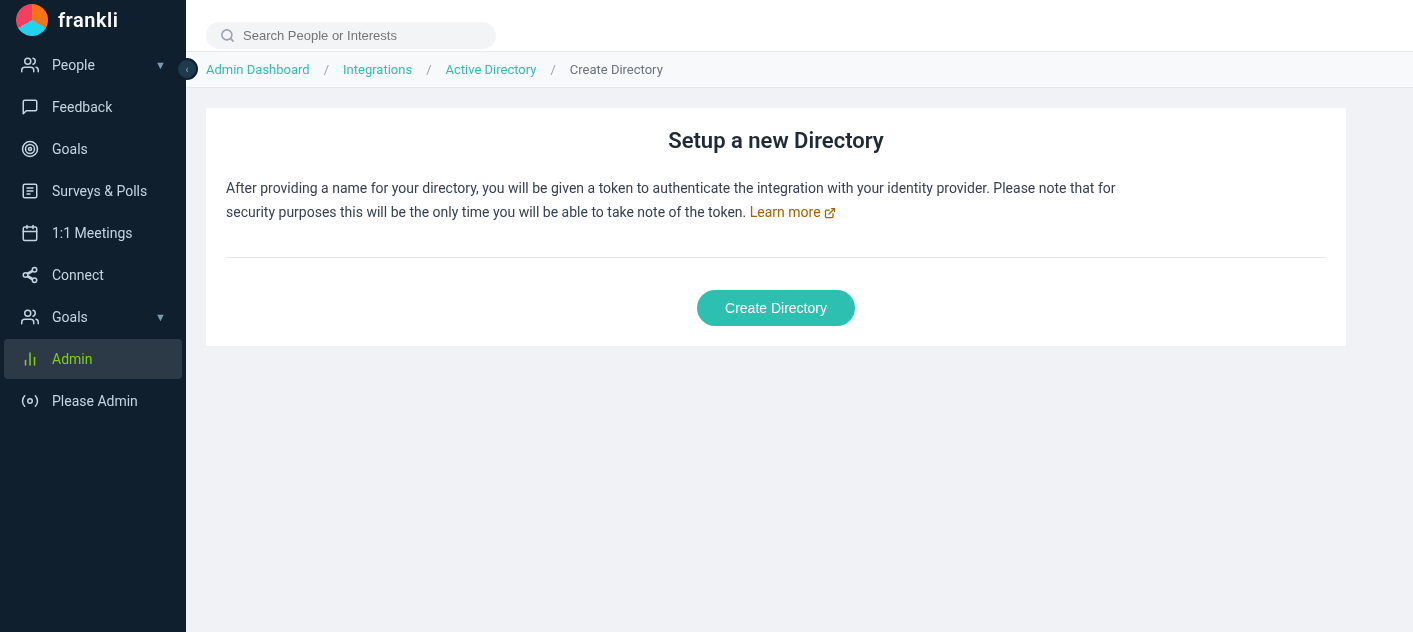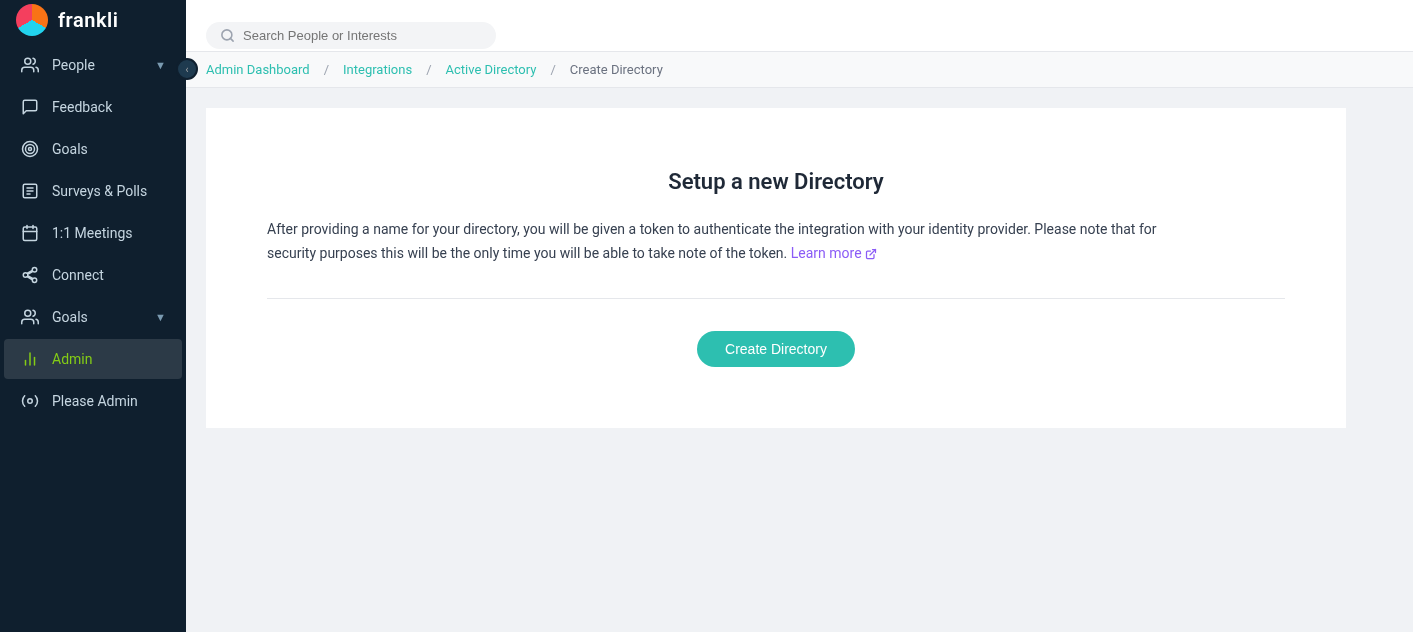--- a/index.html
+++ b/index.html
@@ -134,41 +134,41 @@
     .page-content {
       flex: 1;
       padding: 20px;
       overflow-y: auto;
       background: #f0f2f5;
     }
 
     .card {
       background: #fff;
       border-radius: 0;
-      padding: 61px;
+      padding: 20px;
       max-width: 1140px;
     }
 
     .card-title {
       font-size: 22px;
       font-weight: 600;
       color: #1f2937;
       text-align: center;
       margin-bottom: 24px;
     }
 
     .card-description {
       font-size: 14px;
       color: #374151;
       line-height: 1.7;
       margin-bottom: 32px;
       max-width: 900px;
     }
     .card-description a {
-      color: #8b5cf6;
+      color: #a16207;
       text-decoration: none;
       display: inline-flex;
       align-items: center;
       gap: 3px;
     }
 
     .form-group {
       max-width: 550px;
       margin: 0 auto 40px auto;
     }

